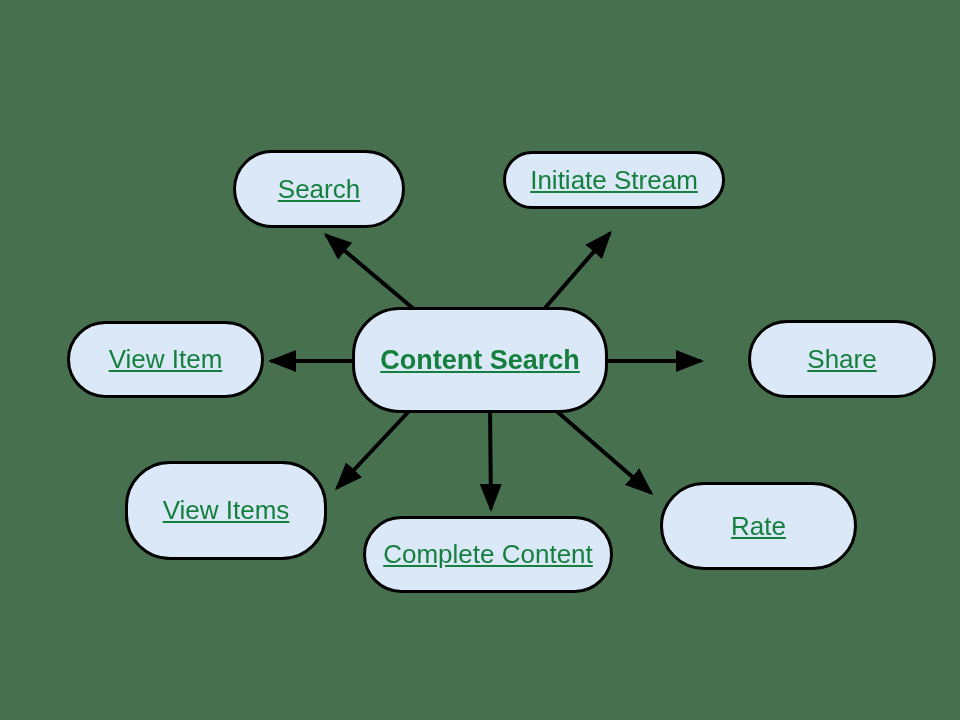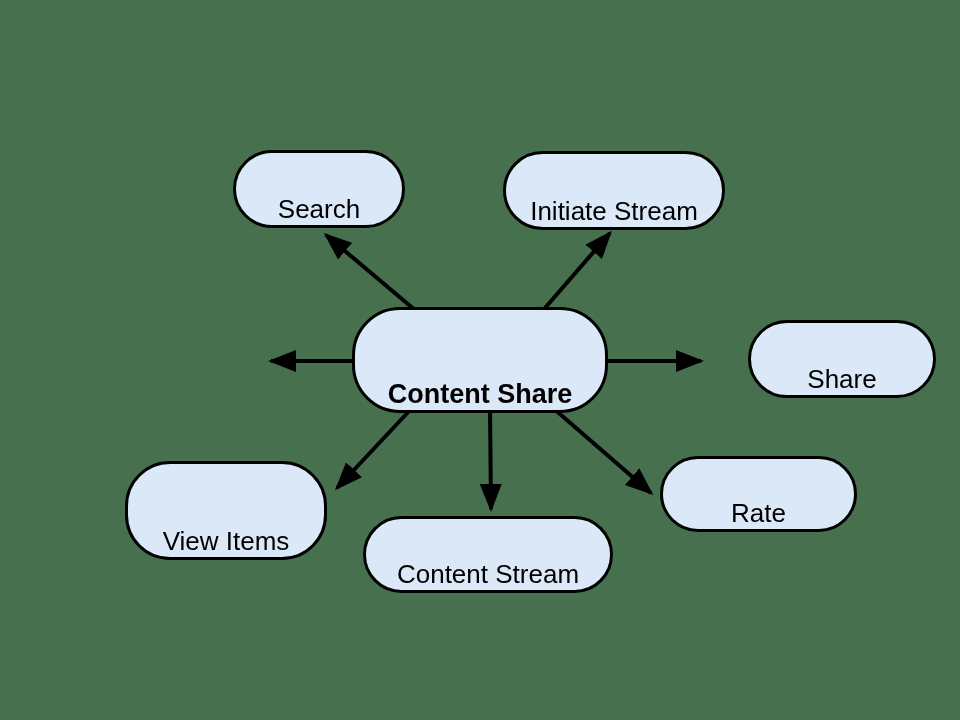--- a/index.html
+++ b/index.html
@@ -25,25 +25,26 @@
     z-index: 1;
   }
   .node {
     position: absolute;
     z-index: 2;
     box-sizing: border-box;
     background: #dbe8f8;
     border: 3.5px solid #000000;
     border-radius: 45px;
     display: flex;
-    align-items: flex-end;
+    align-items: center;
     justify-content: center;
-    color: #000000;
+    color: #15803d;
     font-size: 26px;
     white-space: nowrap;
+    text-decoration: underline;
   }
   .node.center {
     font-weight: bold;
     font-size: 27px;
     border-radius: 48px;
   }
 </style>
 </head>
 <body>
 
@@ -58,41 +59,44 @@
     <line x1="415" y1="310" x2="326" y2="235" stroke="#000000" stroke-width="4" marker-end="url(#ah)"></line>
     <line x1="545" y1="308" x2="610" y2="233" stroke="#000000" stroke-width="4" marker-end="url(#ah)"></line>
     <line x1="365" y1="361" x2="271" y2="361" stroke="#000000" stroke-width="4" marker-end="url(#ah)"></line>
     <line x1="598" y1="361" x2="701" y2="361" stroke="#000000" stroke-width="4" marker-end="url(#ah)"></line>
     <line x1="412" y1="408" x2="337" y2="488" stroke="#000000" stroke-width="4" marker-end="url(#ah)"></line>
     <line x1="490" y1="408" x2="491" y2="509" stroke="#000000" stroke-width="4" marker-end="url(#ah)"></line>
     <line x1="553" y1="408" x2="651" y2="493" stroke="#000000" stroke-width="4" marker-end="url(#ah)"></line>
   </svg>
 
   <div class="node center" style="left:352px; top:307px; width:256px; height:106px;">
-    <span>Content Share</span>
+    <span>Content Search</span>
   </div>
 
   <div class="node" style="left:233px; top:150px; width:172px; height:78px;">
     <span>Search</span>
   </div>
 
-  <div class="node" style="left:503px; top:151px; width:222px; height:79px;">
+  <div class="node" style="left:503px; top:151px; width:222px; height:58px;">
     <span>Initiate Stream</span>
   </div>
 
+  <div class="node" style="left:67px; top:321px; width:197px; height:77px;">
+    <span>View Item</span>
+  </div>
 
   <div class="node" style="left:748px; top:320px; width:188px; height:78px;">
     <span>Share</span>
   </div>
 
   <div class="node" style="left:125px; top:461px; width:202px; height:99px;">
     <span>View Items</span>
   </div>
 
   <div class="node" style="left:363px; top:516px; width:250px; height:77px;">
-    <span>Content Stream</span>
+    <span>Complete Content</span>
   </div>
 
-  <div class="node" style="left:660px; top:456px; width:197px; height:76px;">
+  <div class="node" style="left:660px; top:482px; width:197px; height:88px;">
     <span>Rate</span>
   </div>
 
 </div>
 
 </body></html>

